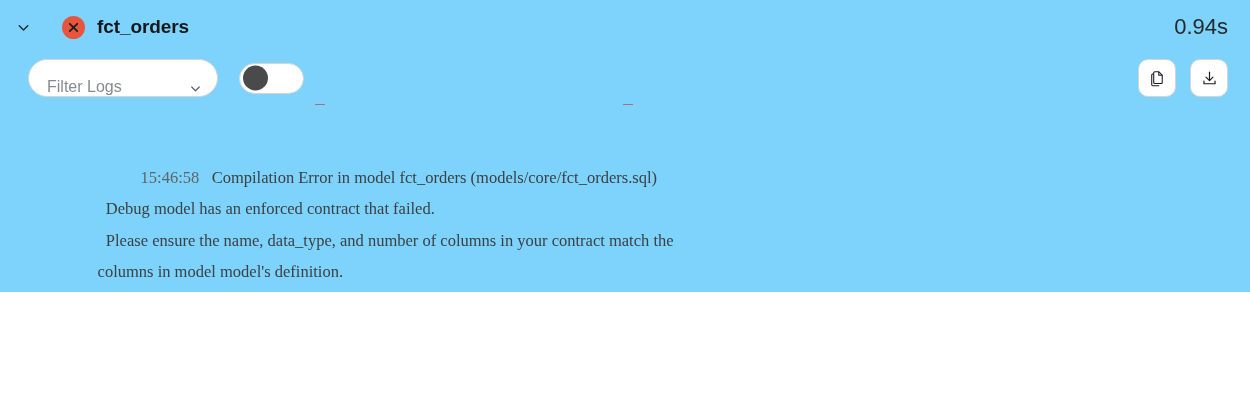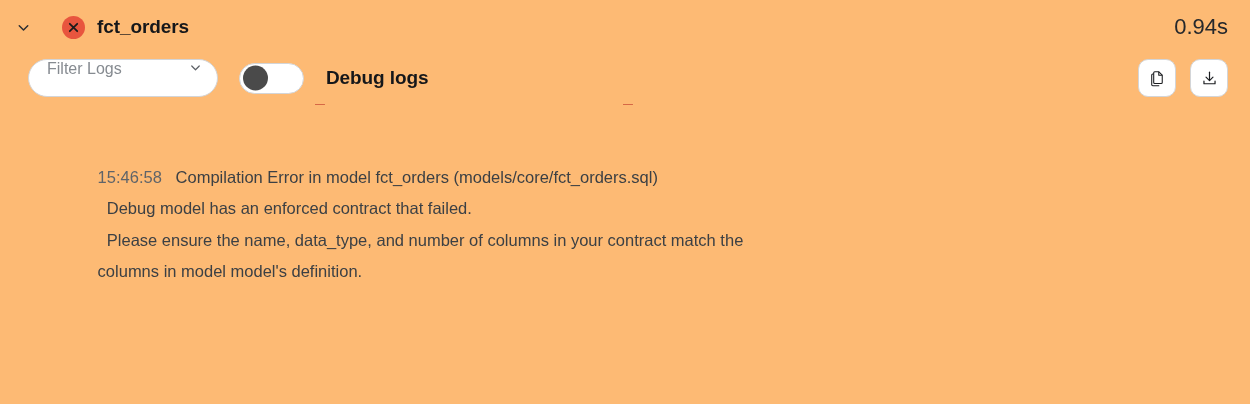--- a/index.html
+++ b/index.html
@@ -3,21 +3,21 @@
 <meta charset="utf-8">
 <style>
   * { box-sizing: border-box; margin: 0; padding: 0; }
   html, body {
     width: 1250px; height: 404px;
     background: #ffffff;
     font-family: "Liberation Sans", sans-serif;
     overflow: hidden;
   }
 
-  .app { width: 1250px; height: 404px; position: relative; background:#fdba74; }
+  .app { width: 1250px; height: 292px; position: relative; background:#7dd3fc; }
 
   
   .header {
     height: 54px;
     display: flex;
     align-items: center;
     padding: 0 22px 0 8px;
   }
   .chevron-btn {
     width: 30px; height: 30px;
@@ -54,21 +54,21 @@
   .toolbar {
     height: 48px;
     display: flex;
     align-items: center;
     padding: 0 22px 0 28px;
   }
   .filter-select {
     width: 190px; height: 38px;
     border: 1px solid #d3d5d8;
     border-radius: 19px;
-    display: flex; align-items: flex-start;
+    display: flex; align-items: flex-end;
     padding: 0 14px 0 18px;
     cursor: pointer;
     background: #fff;
     flex: 0 0 auto;
   }
   .filter-select .label {
     font-size: 16px;
     color: #868b91;
     flex: 1 1 auto;
   }
@@ -138,25 +138,26 @@
 
   .log-entry {
     position: absolute;
     left: 0; top: 28px;
     width: 100%;
     padding-left: 38px;
     white-space: pre-wrap;
   }
   .log-time {
     color: #5f6469;
-    font-family: Liberation Sans, sans-serif;
+    font-family: Liberation Serif, serif;
+    margin-left: 43px;
   }
   .log-text {
     color: #3c4044;
-    font-family: Liberation Sans, sans-serif;
+    font-family: Liberation Serif, serif;
   }
   .log-gap { display:block; height: 31.5px; }
 </style>
 </head>
 <body>
 
 <div class="app">
 
   <div class="header">
 
@@ -189,21 +190,20 @@
         <svg width="15" height="15" viewBox="0 0 20 20" fill="none">
           <path d="M5 8l5 5 5-5" stroke="#5c6066" stroke-width="1.6" stroke-linecap="round" stroke-linejoin="round"></path>
         </svg>
       </span>
     </div>
 
     <div class="toggle">
       <span class="knob"></span>
     </div>
 
-    <div class="debug-label">Debug logs</div>
 
     <div class="spacer"></div>
 
     <div class="icon-btn">
       <span>
         <svg width="19" height="19" viewBox="0 0 24 24" fill="none">
           <path d="M8.5 3.5h5.2L18 7.8V17a1.3 1.3 0 0 1-1.3 1.3H8.5A1.3 1.3 0 0 1 7.2 17V4.8A1.3 1.3 0 0 1 8.5 3.5z" stroke="#1b1d20" stroke-width="1.35" stroke-linejoin="round"></path>
           <path d="M13.6 3.6v4.3h4.3" stroke="#1b1d20" stroke-width="1.35" stroke-linejoin="round"></path>
           <path d="M7.2 6.4H6A1.3 1.3 0 0 0 4.7 7.7v12.1A1.3 1.3 0 0 0 6 21.1h8.2" stroke="#1b1d20" stroke-width="1.35" stroke-linejoin="round"></path>
         </svg>

